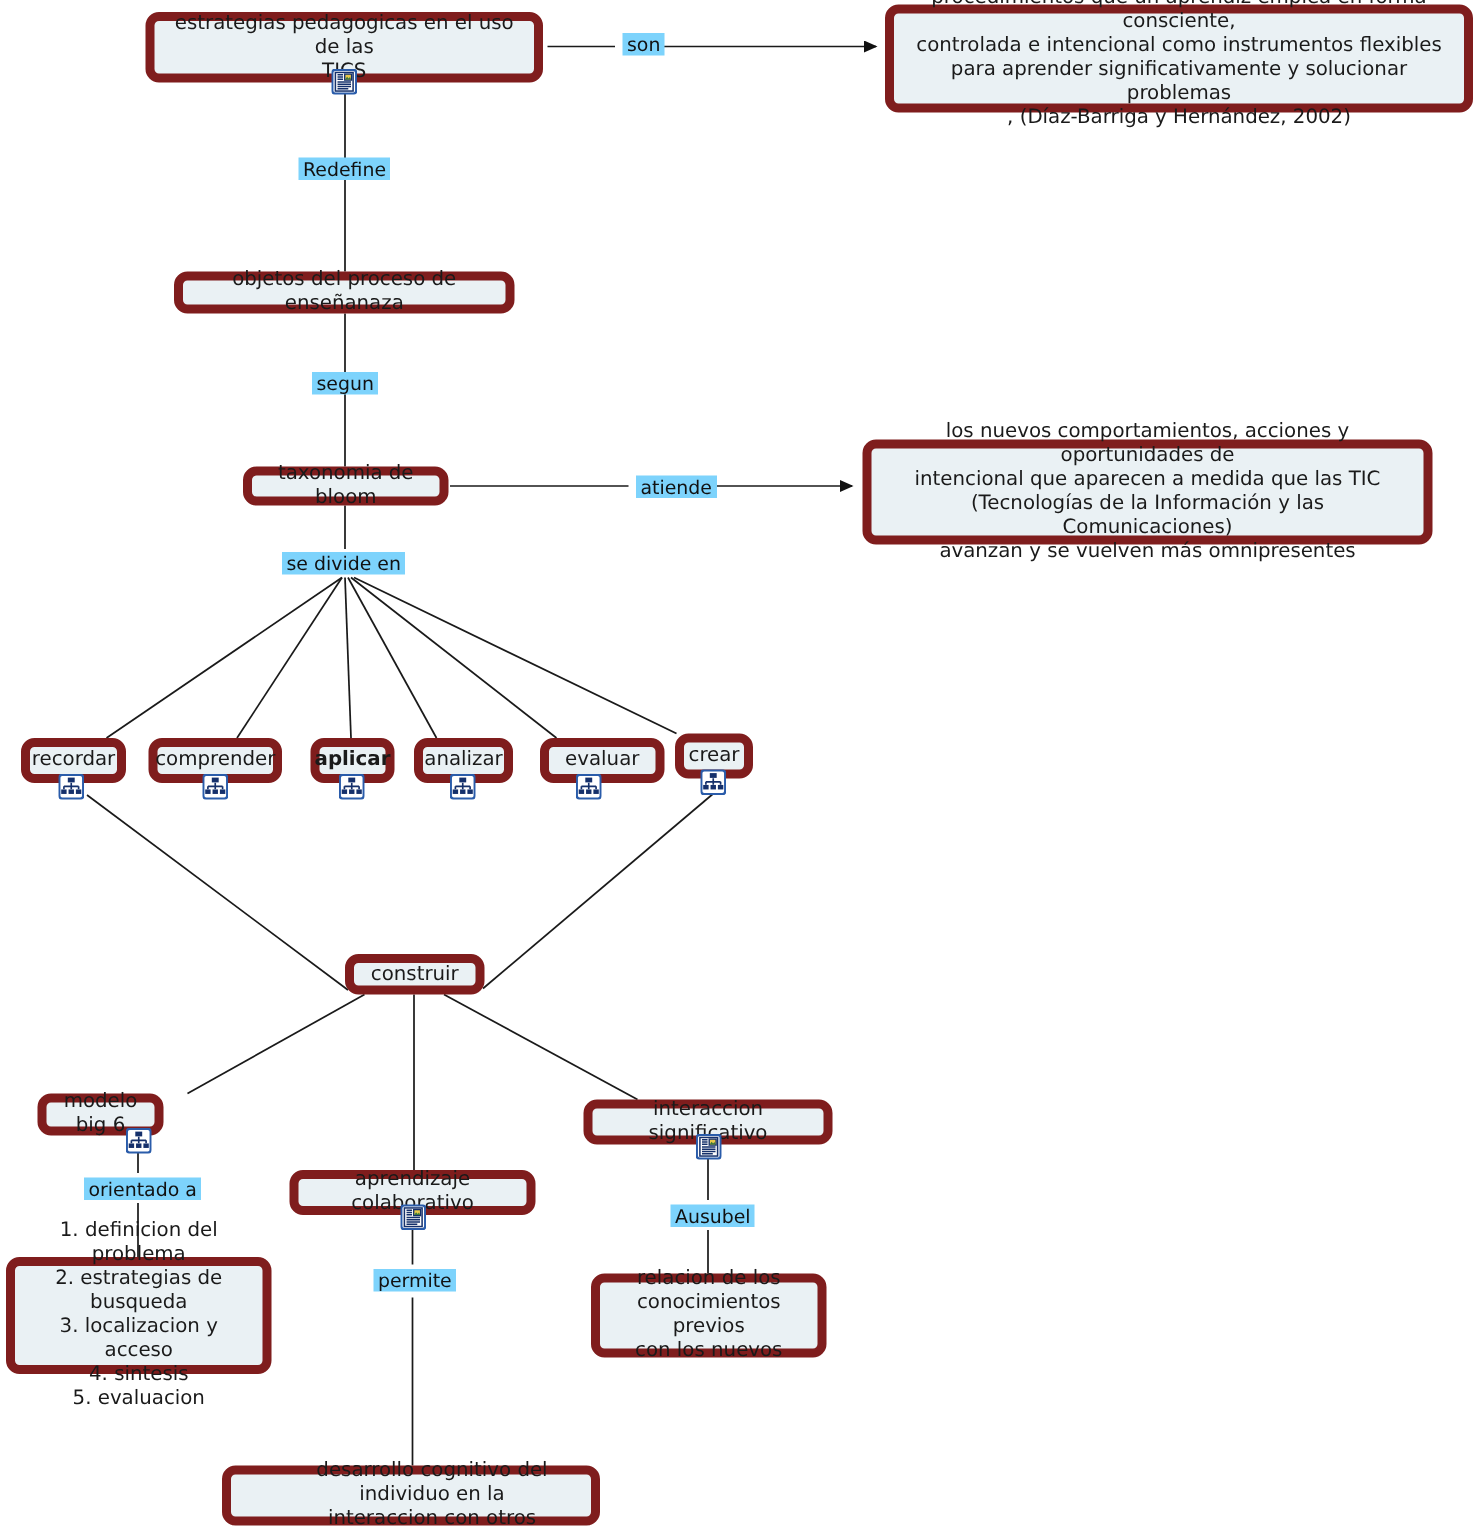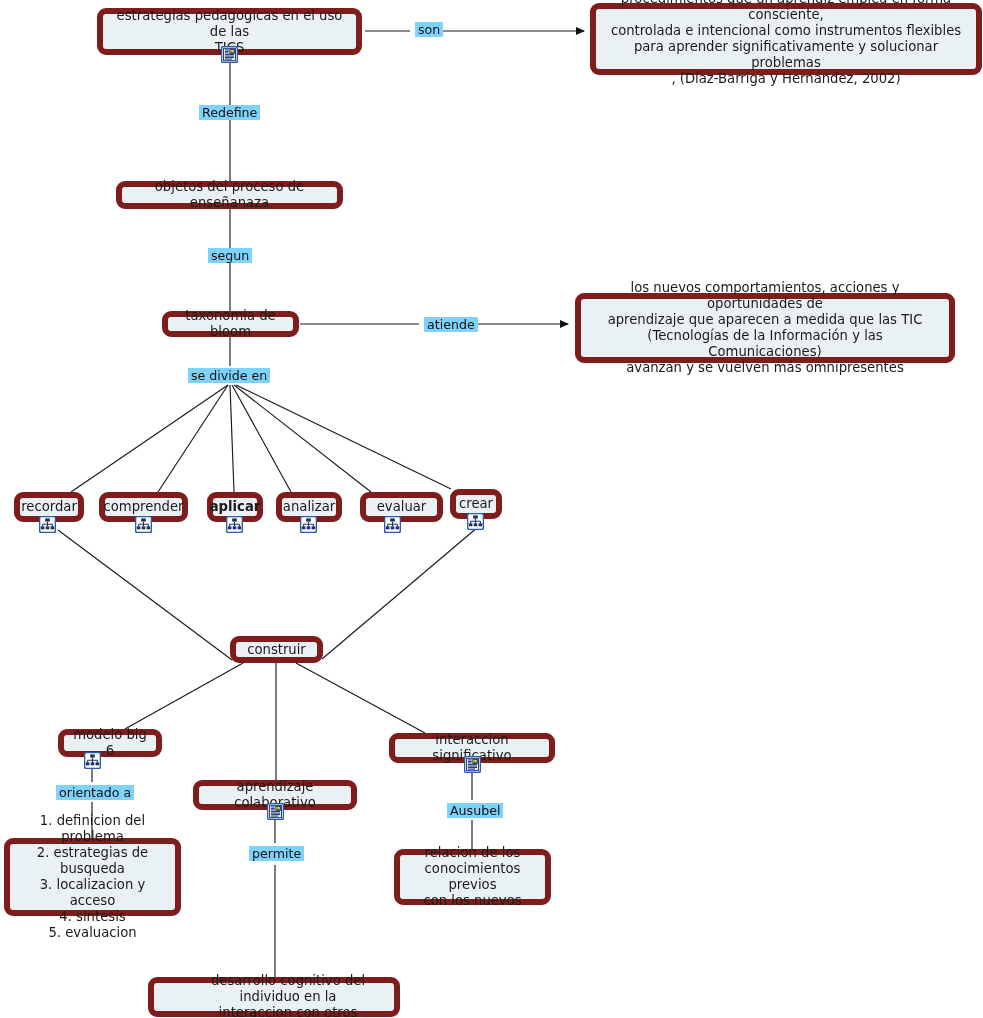--- a/index.html
+++ b/index.html
@@ -111,21 +111,21 @@
           <path d="M4.0,3.9 H7.7 M4.0,5.4 H7.7 M4.0,6.9 H7.7 M4.0,8.6 H13.0 M4.0,10.1 H13.0 M4.0,11.6 H13.0 M4.0,13.1 H11.2" stroke="#15306b" stroke-width="1" stroke-linecap="butt"></path>
         </svg>
       </div>
       <div class="node" style="left: 590px; top: 3px; width: 392px; height: 72px;"><span>procedimientos que un aprendiz emplea en forma consciente,
 controlada e intencional como instrumentos flexibles
 para aprender significativamente y solucionar problemas
 , (Díaz-Barriga y Hernández, 2002)</span></div>
       <div class="node" style="left: 116px; top: 181px; width: 227px; height: 28px;"><span>objetos del proceso de enseñanaza</span></div>
       <div class="node" style="left: 162px; top: 311px; width: 137px; height: 26px;"><span>taxonomia de bloom</span></div>
       <div class="node" style="left: 575px; top: 293px; width: 380px; height: 70px;"><span>los nuevos comportamientos, acciones y oportunidades de
-aprendizaje que aparecen a medida que las TIC
+intencional que aparecen a medida que las TIC
 (Tecnologías de la  Información y las Comunicaciones)
 avanzan y se vuelven más omnipresentes</span></div>
       <div class="node" style="left: 14px; top: 492px; width: 70px; height: 30px;"><span>recordar</span></div>
       <div class="badge" style="left: 39px; top: 516px;">
         <svg width="17" height="17" viewBox="0 0 17 17">
           <rect x="0.5" y="0.5" width="16" height="16" rx="2" fill="#ffffff" stroke="#2a5caa" stroke-width="1.6"></rect>
           <rect x="6.2" y="2.4" width="4.6" height="3.2" fill="#15306b"></rect>
           <path d="M8.5,5.8 L8.5,8.2 M3.6,8.2 L13.4,8.2 M3.6,8.2 L3.6,10.2 M8.5,8.2 L8.5,10.2 M13.4,8.2 L13.4,10.2" stroke="#15306b" stroke-width="1.1" fill="none"></path>
           <rect x="1.8" y="10.3" width="3.6" height="3.0" fill="#15306b"></rect>
           <rect x="6.7" y="10.3" width="3.6" height="3.0" fill="#15306b"></rect>
@@ -181,21 +181,21 @@
         <svg width="17" height="17" viewBox="0 0 17 17">
           <rect x="0.5" y="0.5" width="16" height="16" rx="2" fill="#ffffff" stroke="#2a5caa" stroke-width="1.6"></rect>
           <rect x="6.2" y="2.4" width="4.6" height="3.2" fill="#15306b"></rect>
           <path d="M8.5,5.8 L8.5,8.2 M3.6,8.2 L13.4,8.2 M3.6,8.2 L3.6,10.2 M8.5,8.2 L8.5,10.2 M13.4,8.2 L13.4,10.2" stroke="#15306b" stroke-width="1.1" fill="none"></path>
           <rect x="1.8" y="10.3" width="3.6" height="3.0" fill="#15306b"></rect>
           <rect x="6.7" y="10.3" width="3.6" height="3.0" fill="#15306b"></rect>
           <rect x="11.6" y="10.3" width="3.6" height="3.0" fill="#15306b"></rect>
         </svg>
       </div>
       <div class="node" style="left: 230px; top: 636px; width: 93px; height: 27px;"><span>construir</span></div>
-      <div class="node" style="left: 58px; top: 729px; width: 104px; height: 28px;"><span>modelo big 6</span></div>
+      <div class="node" style="left: 25px; top: 729px; width: 84px; height: 28px;"><span>modelo big 6</span></div>
       <div class="badge" style="left: 84px; top: 752px;">
         <svg width="17" height="17" viewBox="0 0 17 17">
           <rect x="0.5" y="0.5" width="16" height="16" rx="2" fill="#ffffff" stroke="#2a5caa" stroke-width="1.6"></rect>
           <rect x="6.2" y="2.4" width="4.6" height="3.2" fill="#15306b"></rect>
           <path d="M8.5,5.8 L8.5,8.2 M3.6,8.2 L13.4,8.2 M3.6,8.2 L3.6,10.2 M8.5,8.2 L8.5,10.2 M13.4,8.2 L13.4,10.2" stroke="#15306b" stroke-width="1.1" fill="none"></path>
           <rect x="1.8" y="10.3" width="3.6" height="3.0" fill="#15306b"></rect>
           <rect x="6.7" y="10.3" width="3.6" height="3.0" fill="#15306b"></rect>
           <rect x="11.6" y="10.3" width="3.6" height="3.0" fill="#15306b"></rect>
         </svg>
       </div>

